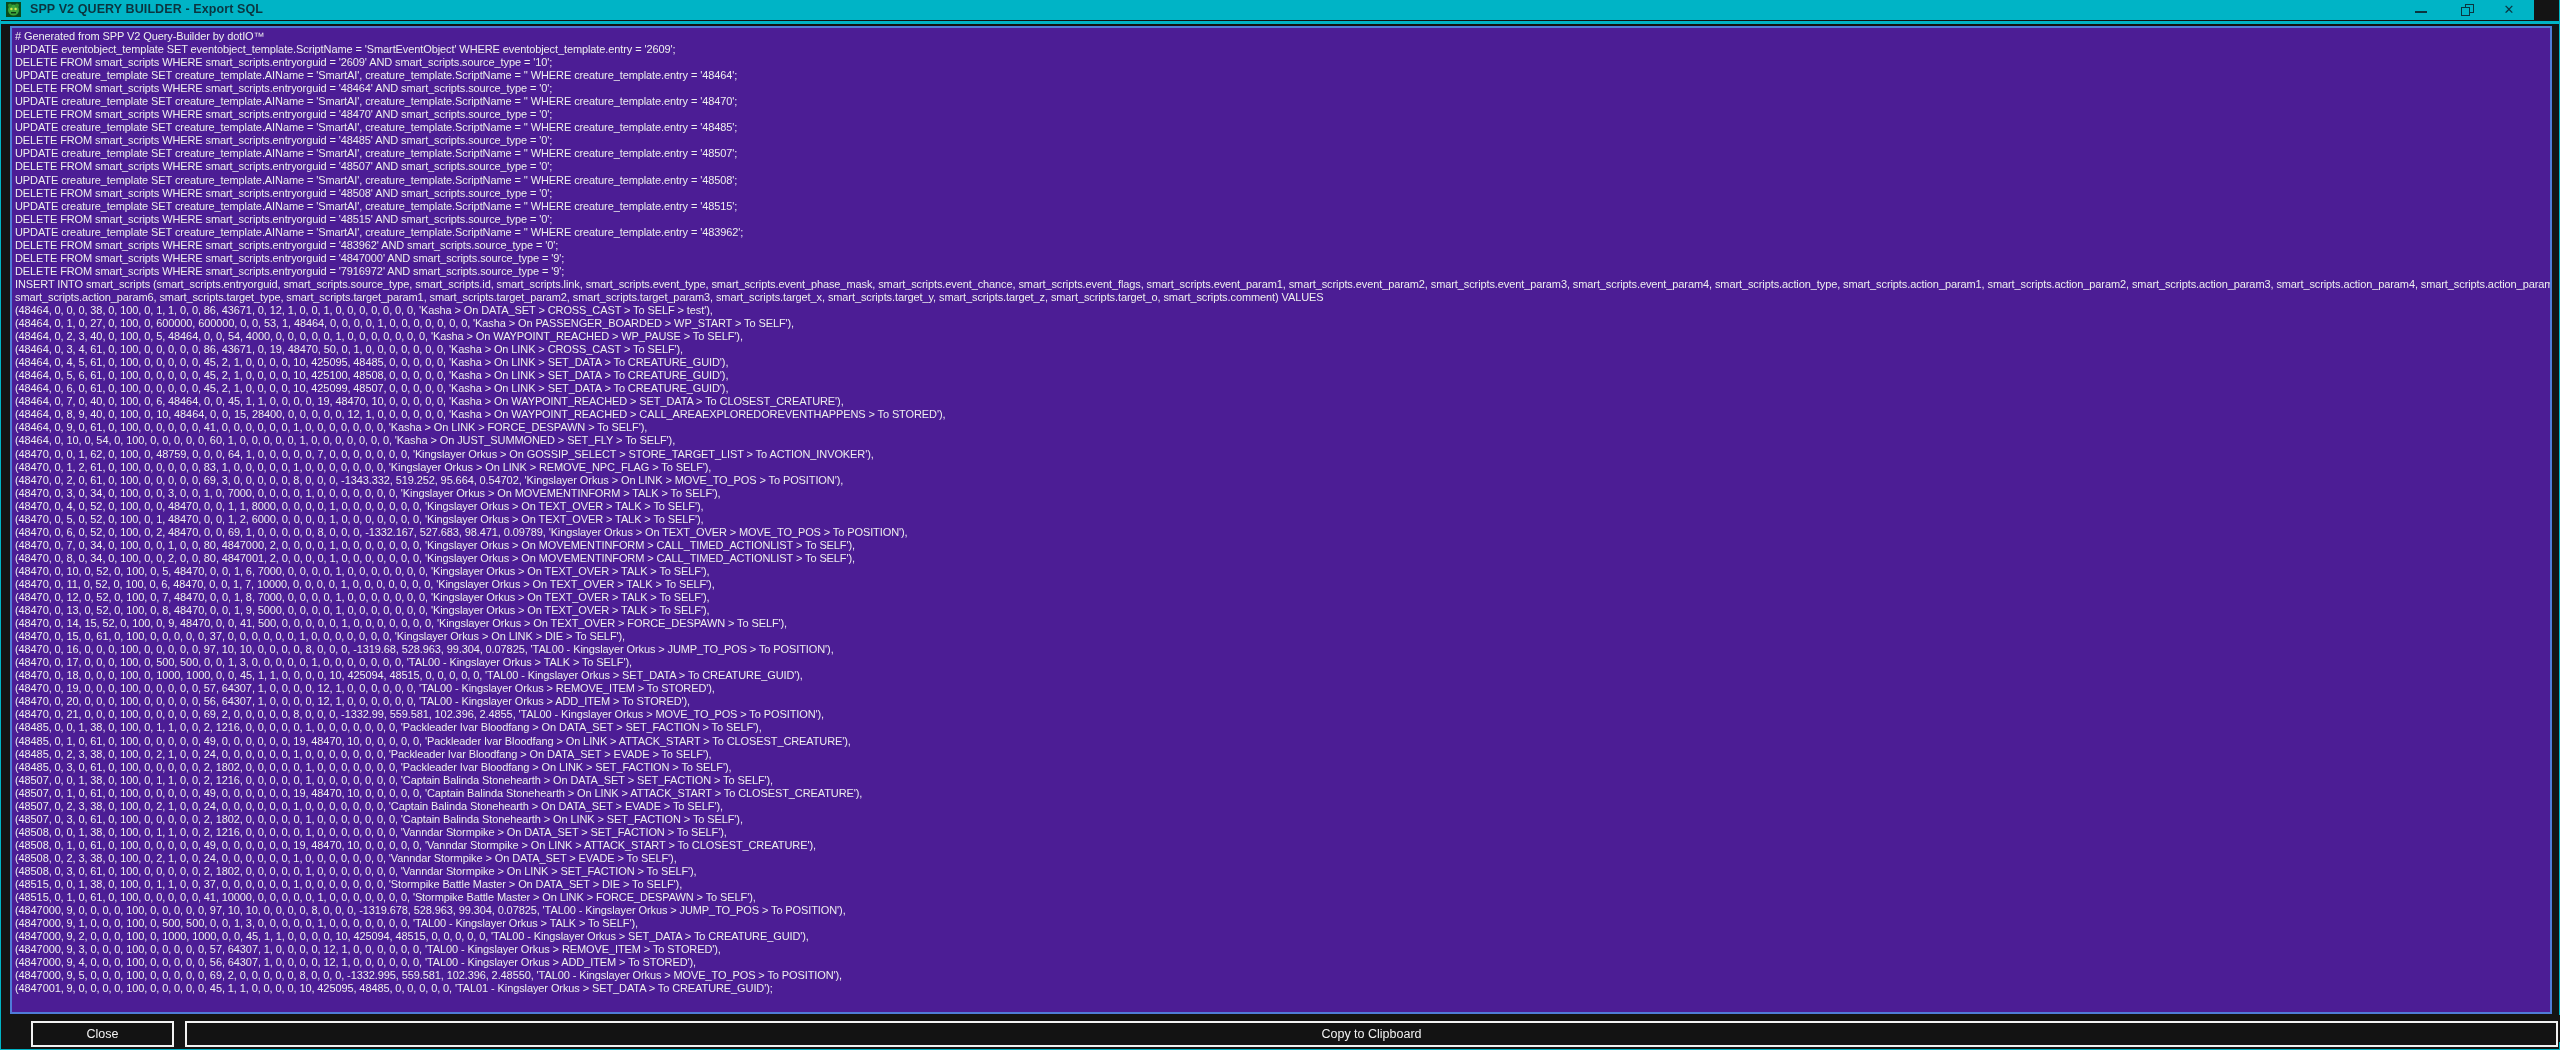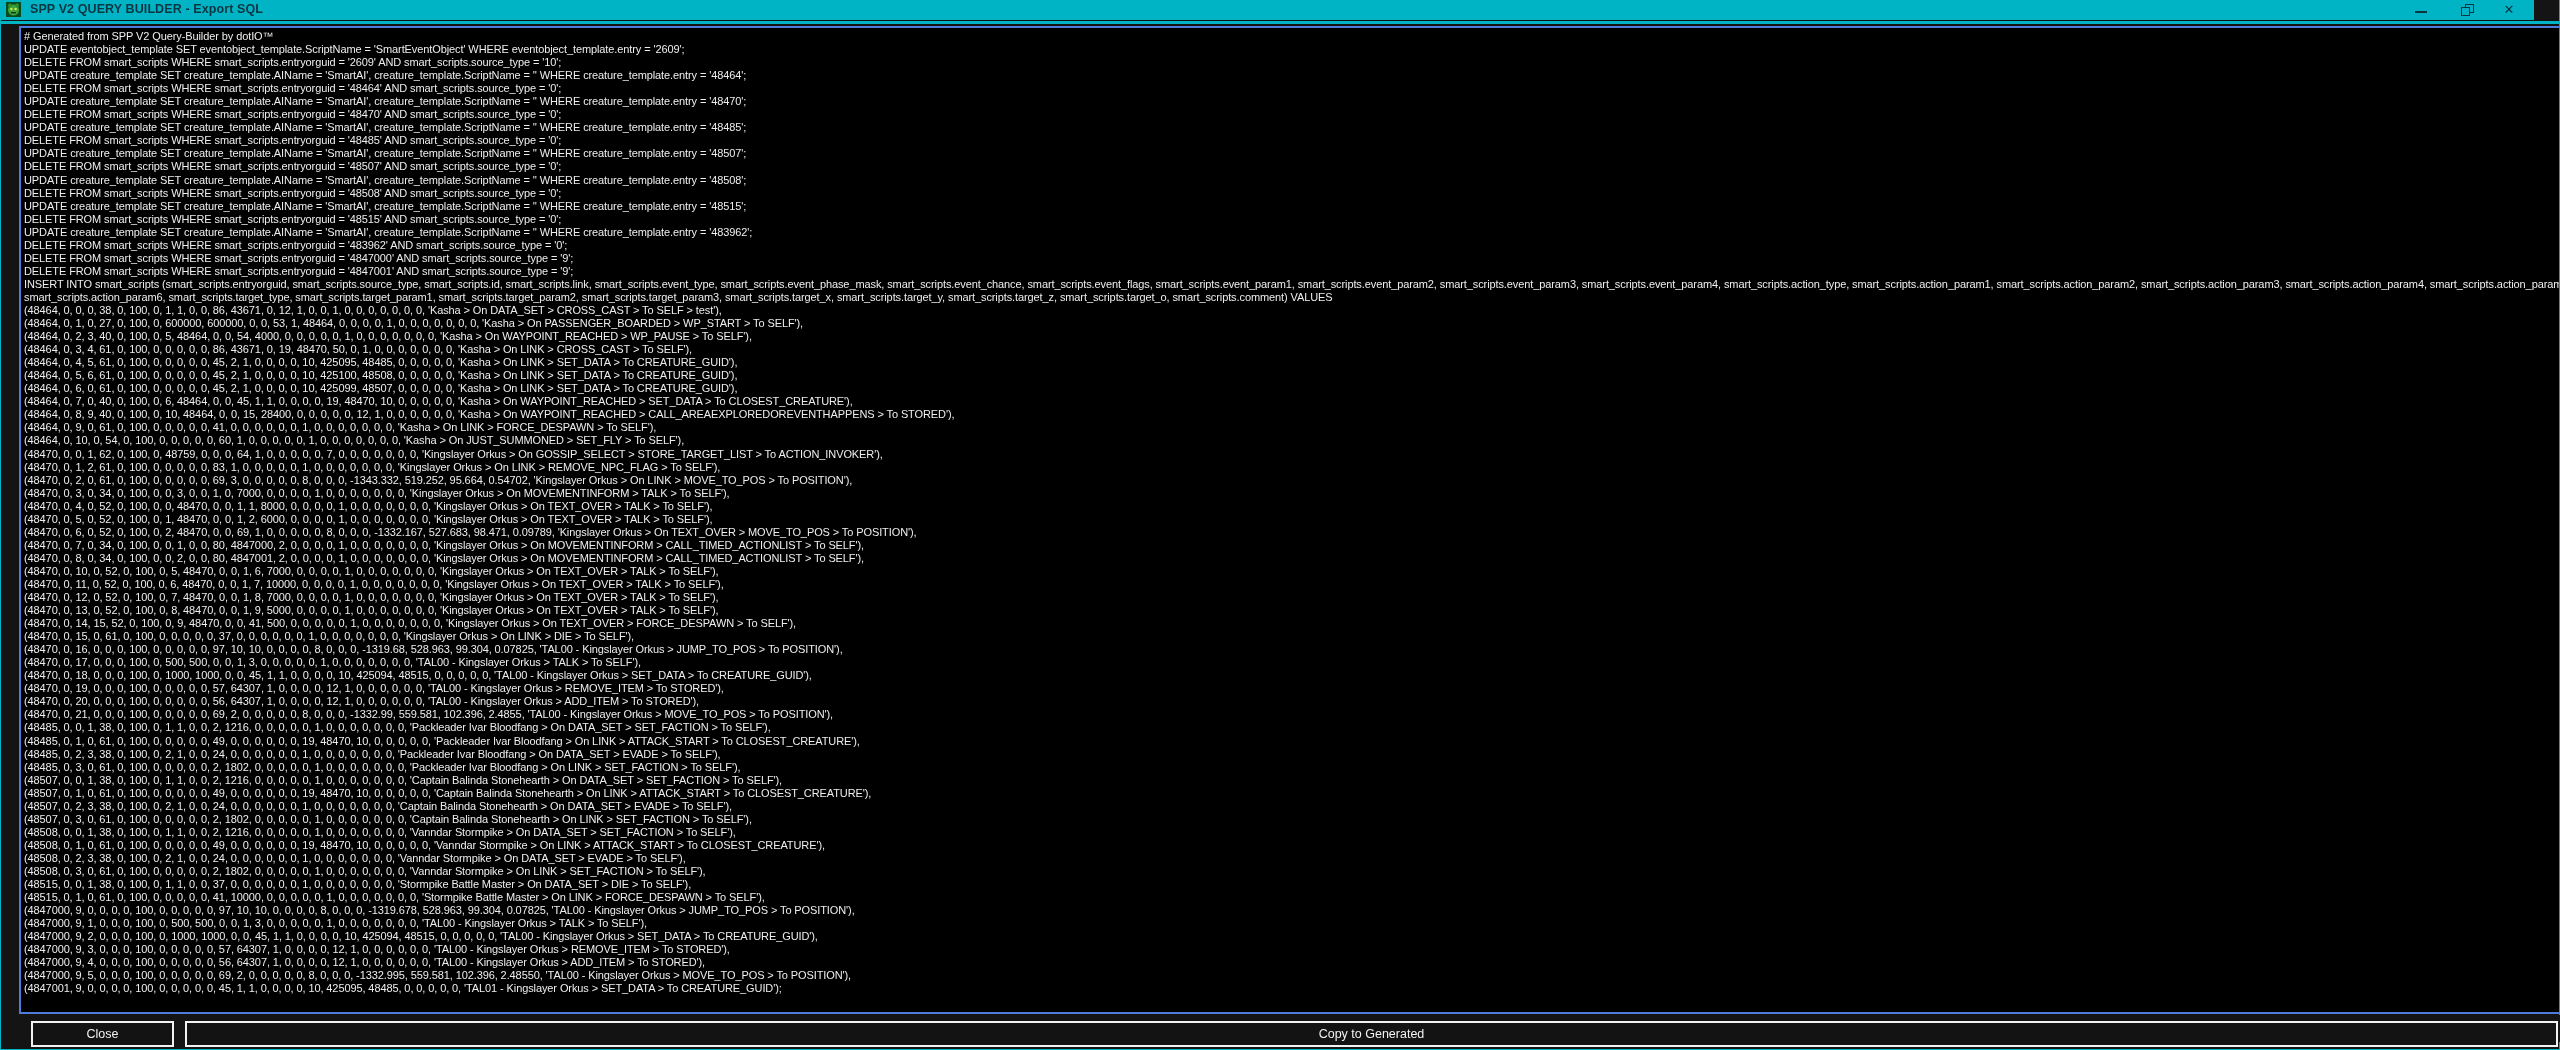--- a/index.html
+++ b/index.html
@@ -27,22 +27,22 @@
   .ctl-max{right:50px;}
   .ctl-close{right:8px;color:#0b3540;font-size:13px;line-height:20px;}
   .min-bar{width:12px;height:2px;background:#0b3540;margin-top:4px;}
   .max-sq{position:relative;width:13px;height:12px;}
   .max-sq .back{position:absolute;right:0;top:0;width:9px;height:9px;border:1.5px solid #0b3540;box-sizing:border-box;}
   .max-sq .front{position:absolute;left:0;bottom:0;width:9px;height:9px;border:1.5px solid #0b3540;box-sizing:border-box;background:#00b4c6;}
   
   .accent-rule{position:absolute;left:0;top:21px;width:2560px;height:3px;background:#00b4c6;}
   
   .sql-box{
-    position:absolute;left:18px;top:26px;width:2542px;height:988px;
-    box-sizing:border-box;border:2px solid #4f7cd8;background:#000000;
+    position:absolute;left:9px;top:26px;width:2542px;height:988px;
+    box-sizing:border-box;border:2px solid #4f7cd8;background:#4c1d95;
     padding:2px 0 0 3px;overflow:hidden;
   }
   .sql-line{
     white-space:pre;line-height:13.06px;height:13.06px;
     font-family:"Liberation Sans", sans-serif;font-size:11px;letter-spacing:-0.1px;
     color:#eeeeee;
   }
   
   .footer{position:absolute;left:12px;top:1015px;width:2560px;height:27px;background:#141414;}
   .btn{
@@ -98,21 +98,21 @@
       <div class="sql-line">DELETE FROM smart_scripts WHERE smart_scripts.entryorguid = '48485' AND smart_scripts.source_type = '0';</div>
       <div class="sql-line">UPDATE creature_template SET creature_template.AIName = 'SmartAI', creature_template.ScriptName = '' WHERE creature_template.entry = '48507';</div>
       <div class="sql-line">DELETE FROM smart_scripts WHERE smart_scripts.entryorguid = '48507' AND smart_scripts.source_type = '0';</div>
       <div class="sql-line">UPDATE creature_template SET creature_template.AIName = 'SmartAI', creature_template.ScriptName = '' WHERE creature_template.entry = '48508';</div>
       <div class="sql-line">DELETE FROM smart_scripts WHERE smart_scripts.entryorguid = '48508' AND smart_scripts.source_type = '0';</div>
       <div class="sql-line">UPDATE creature_template SET creature_template.AIName = 'SmartAI', creature_template.ScriptName = '' WHERE creature_template.entry = '48515';</div>
       <div class="sql-line">DELETE FROM smart_scripts WHERE smart_scripts.entryorguid = '48515' AND smart_scripts.source_type = '0';</div>
       <div class="sql-line">UPDATE creature_template SET creature_template.AIName = 'SmartAI', creature_template.ScriptName = '' WHERE creature_template.entry = '483962';</div>
       <div class="sql-line">DELETE FROM smart_scripts WHERE smart_scripts.entryorguid = '483962' AND smart_scripts.source_type = '0';</div>
       <div class="sql-line">DELETE FROM smart_scripts WHERE smart_scripts.entryorguid = '4847000' AND smart_scripts.source_type = '9';</div>
-      <div class="sql-line">DELETE FROM smart_scripts WHERE smart_scripts.entryorguid = '4847001' AND smart_scripts.source_type = '9';</div>
+      <div class="sql-line">DELETE FROM smart_scripts WHERE smart_scripts.entryorguid = '7916972' AND smart_scripts.source_type = '9';</div>
       <div class="sql-line">INSERT INTO smart_scripts (smart_scripts.entryorguid, smart_scripts.source_type, smart_scripts.id, smart_scripts.link, smart_scripts.event_type, smart_scripts.event_phase_mask, smart_scripts.event_chance, smart_scripts.event_flags, smart_scripts.event_param1, smart_scripts.event_param2, smart_scripts.event_param3, smart_scripts.event_param4, smart_scripts.action_type, smart_scripts.action_param1, smart_scripts.action_param2, smart_scripts.action_param3, smart_scripts.action_param4, smart_scripts.action_param5,</div>
       <div class="sql-line">smart_scripts.action_param6, smart_scripts.target_type, smart_scripts.target_param1, smart_scripts.target_param2, smart_scripts.target_param3, smart_scripts.target_x, smart_scripts.target_y, smart_scripts.target_z, smart_scripts.target_o, smart_scripts.comment) VALUES</div>
       <div class="sql-line">(48464, 0, 0, 0, 38, 0, 100, 0, 1, 1, 0, 0, 86, 43671, 0, 12, 1, 0, 0, 1, 0, 0, 0, 0, 0, 0, 0, 'Kasha &gt; On DATA_SET &gt; CROSS_CAST &gt; To SELF &gt; test'),</div>
       <div class="sql-line">(48464, 0, 1, 0, 27, 0, 100, 0, 600000, 600000, 0, 0, 53, 1, 48464, 0, 0, 0, 0, 1, 0, 0, 0, 0, 0, 0, 0, 'Kasha &gt; On PASSENGER_BOARDED &gt; WP_START &gt; To SELF'),</div>
       <div class="sql-line">(48464, 0, 2, 3, 40, 0, 100, 0, 5, 48464, 0, 0, 54, 4000, 0, 0, 0, 0, 0, 1, 0, 0, 0, 0, 0, 0, 0, 'Kasha &gt; On WAYPOINT_REACHED &gt; WP_PAUSE &gt; To SELF'),</div>
       <div class="sql-line">(48464, 0, 3, 4, 61, 0, 100, 0, 0, 0, 0, 0, 86, 43671, 0, 19, 48470, 50, 0, 1, 0, 0, 0, 0, 0, 0, 0, 'Kasha &gt; On LINK &gt; CROSS_CAST &gt; To SELF'),</div>
       <div class="sql-line">(48464, 0, 4, 5, 61, 0, 100, 0, 0, 0, 0, 0, 45, 2, 1, 0, 0, 0, 0, 10, 425095, 48485, 0, 0, 0, 0, 0, 'Kasha &gt; On LINK &gt; SET_DATA &gt; To CREATURE_GUID'),</div>
       <div class="sql-line">(48464, 0, 5, 6, 61, 0, 100, 0, 0, 0, 0, 0, 45, 2, 1, 0, 0, 0, 0, 10, 425100, 48508, 0, 0, 0, 0, 0, 'Kasha &gt; On LINK &gt; SET_DATA &gt; To CREATURE_GUID'),</div>
       <div class="sql-line">(48464, 0, 6, 0, 61, 0, 100, 0, 0, 0, 0, 0, 45, 2, 1, 0, 0, 0, 0, 10, 425099, 48507, 0, 0, 0, 0, 0, 'Kasha &gt; On LINK &gt; SET_DATA &gt; To CREATURE_GUID'),</div>
       <div class="sql-line">(48464, 0, 7, 0, 40, 0, 100, 0, 6, 48464, 0, 0, 45, 1, 1, 0, 0, 0, 0, 19, 48470, 10, 0, 0, 0, 0, 0, 'Kasha &gt; On WAYPOINT_REACHED &gt; SET_DATA &gt; To CLOSEST_CREATURE'),</div>
@@ -161,17 +161,17 @@
       <div class="sql-line">(4847000, 9, 4, 0, 0, 0, 100, 0, 0, 0, 0, 0, 56, 64307, 1, 0, 0, 0, 0, 12, 1, 0, 0, 0, 0, 0, 0, 'TAL00 - Kingslayer Orkus &gt; ADD_ITEM &gt; To STORED'),</div>
       <div class="sql-line">(4847000, 9, 5, 0, 0, 0, 100, 0, 0, 0, 0, 0, 69, 2, 0, 0, 0, 0, 0, 8, 0, 0, 0, -1332.995, 559.581, 102.396, 2.48550, 'TAL00 - Kingslayer Orkus &gt; MOVE_TO_POS &gt; To POSITION'),</div>
       <div class="sql-line">(4847001, 9, 0, 0, 0, 0, 100, 0, 0, 0, 0, 0, 45, 1, 1, 0, 0, 0, 0, 10, 425095, 48485, 0, 0, 0, 0, 0, 'TAL01 - Kingslayer Orkus &gt; SET_DATA &gt; To CREATURE_GUID');</div>
     </div>
 
   <div class="footer">
     <div class="btn btn-close">
         <span>Close</span>
       </div>
     <div class="btn btn-copy">
-        <span>Copy to Generated</span>
+        <span>Copy to Clipboard</span>
       </div>
   </div>
 
 </div>
 
 </body></html>

